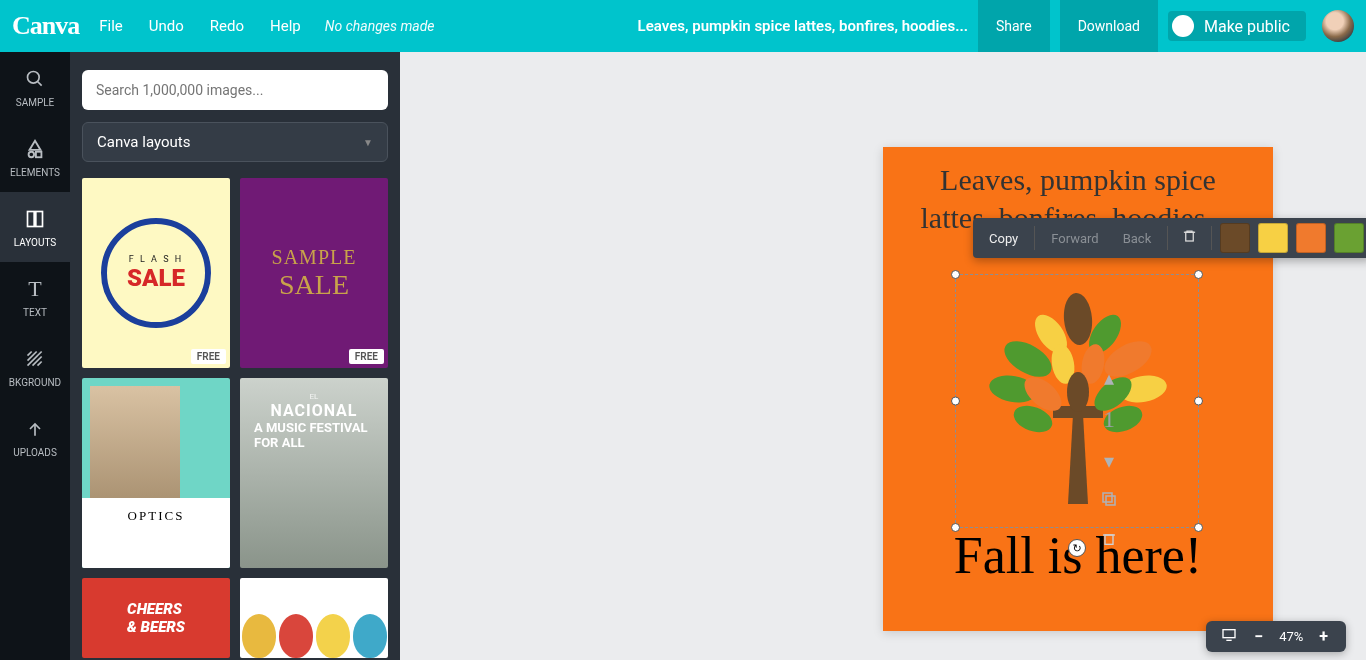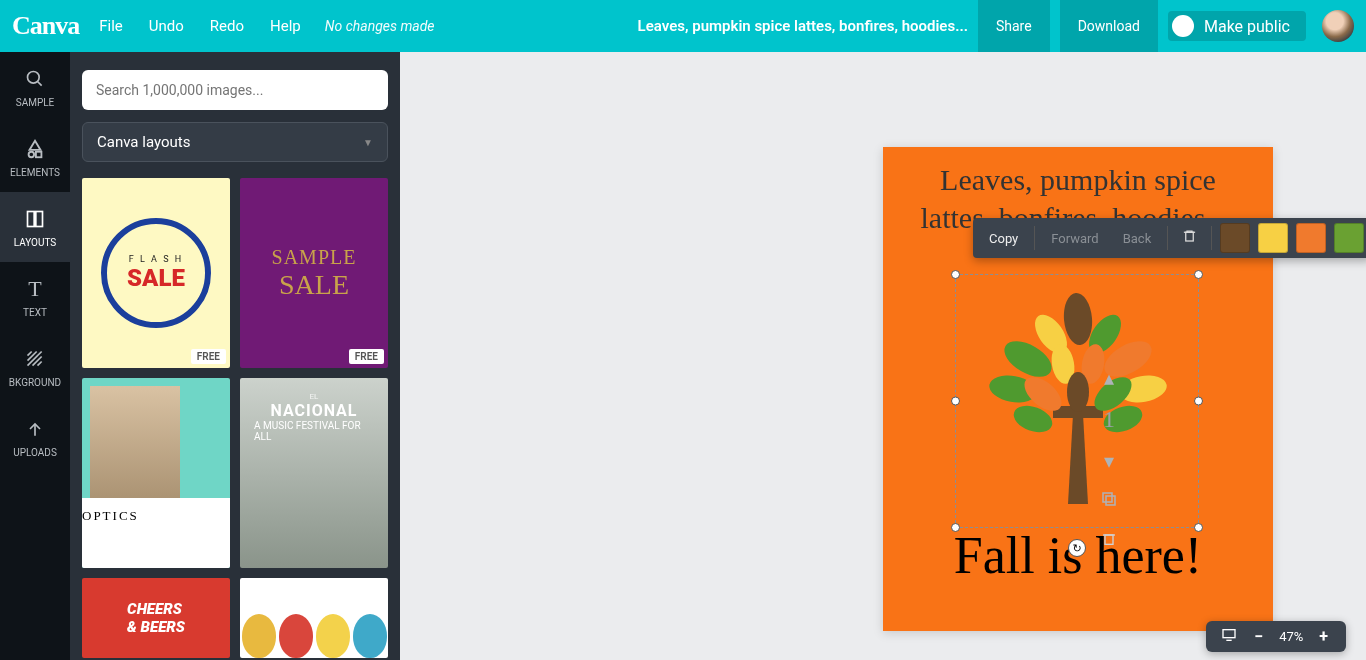--- a/index.html
+++ b/index.html
@@ -66,21 +66,21 @@
 
 .zoom-bar { position:absolute; right:20px; bottom:16px; background:#3b434d; border-radius:6px; display:flex; align-items:center; gap:12px; padding:6px 14px; color:#fff; font-size:13px; box-shadow:0 2px 8px rgba(0,0,0,.3); }
 .zoom-btn { cursor:pointer; font-size:16px; font-weight:bold; padding:0 4px; }
 
 
 .tpl1 { display:flex; flex-direction:column; align-items:center; justify-content:center; background:#fef9c3; }
 .tpl1 .ring { width:110px; height:110px; border:6px solid #1b3f9c; border-radius:50%; display:flex; flex-direction:column; align-items:center; justify-content:center; }
 .tpl2 { background:#701a75; display:flex; align-items:center; justify-content:center; flex-direction:column; color:#c9a34a; }
 .tpl3 { background:#6fd6c6; }
 .tpl3 .photo { position:absolute; left:8px; top:8px; width:90px; height:120px; background:linear-gradient(#d9c2a3,#a89070); }
-.tpl3 .bottom { position:absolute; bottom:0; left:0; right:0; height:70px; background:#fff; padding-top:10px;}
+.tpl3 .bottom { position:absolute; bottom:0; left:0; right:0; height:70px; background:#fff; text-align:center; padding-top:10px;}
 .tpl4 { background:linear-gradient(#ccd2cc,#8a948a); color:#fff; display:flex; flex-direction:column; align-items:center; padding:14px;}
 .tpl5 { background:#d83a2f; color:#fff; height:80px; display:flex; align-items:center; justify-content:center; gap:8px;}
 .tpl6 { background:#fff; height:80px; display:flex; align-items:flex-end; justify-content:space-around; padding-bottom:0;}
 .balloon { width:34px; height:44px; border-radius:50% 50% 48% 48%; }
 </style>
 </head>
 <body>
 
 <div class="topbar">
   <div class="logo">Canva</div>
@@ -182,21 +182,21 @@
       </div>
       <div class="tpl tpl3">
         <div class="photo"></div>
         <div class="bottom">
             <div style="font-size:13px;letter-spacing:2px;font-family:Georgia;">OPTICS</div>
           </div>
       </div>
       <div class="tpl tpl4">
         <div style="font-size:8px;opacity:.8;">EL</div>
         <div style="font-size:16px;font-weight:700;letter-spacing:1px;">NACIONAL</div>
-        <div style="font-size:10px;">A MUSIC FESTIVAL FOR ALL</div>
+        <div style="font-size:13px;font-weight:bold;">A MUSIC FESTIVAL FOR ALL</div>
       </div>
       <div class="tpl tpl5" style="height:80px;">
         <div>
           <div style="font-size:15px;font-weight:900;font-style:italic;">CHEERS</div>
           <div style="font-size:15px;font-weight:900;font-style:italic;">&amp; BEERS</div>
         </div>
       </div>
       <div class="tpl tpl6" style="height:80px;">
         <div class="balloon" style="background:#e8b93f;"></div>
         <div class="balloon" style="background:#d9463c;"></div>

